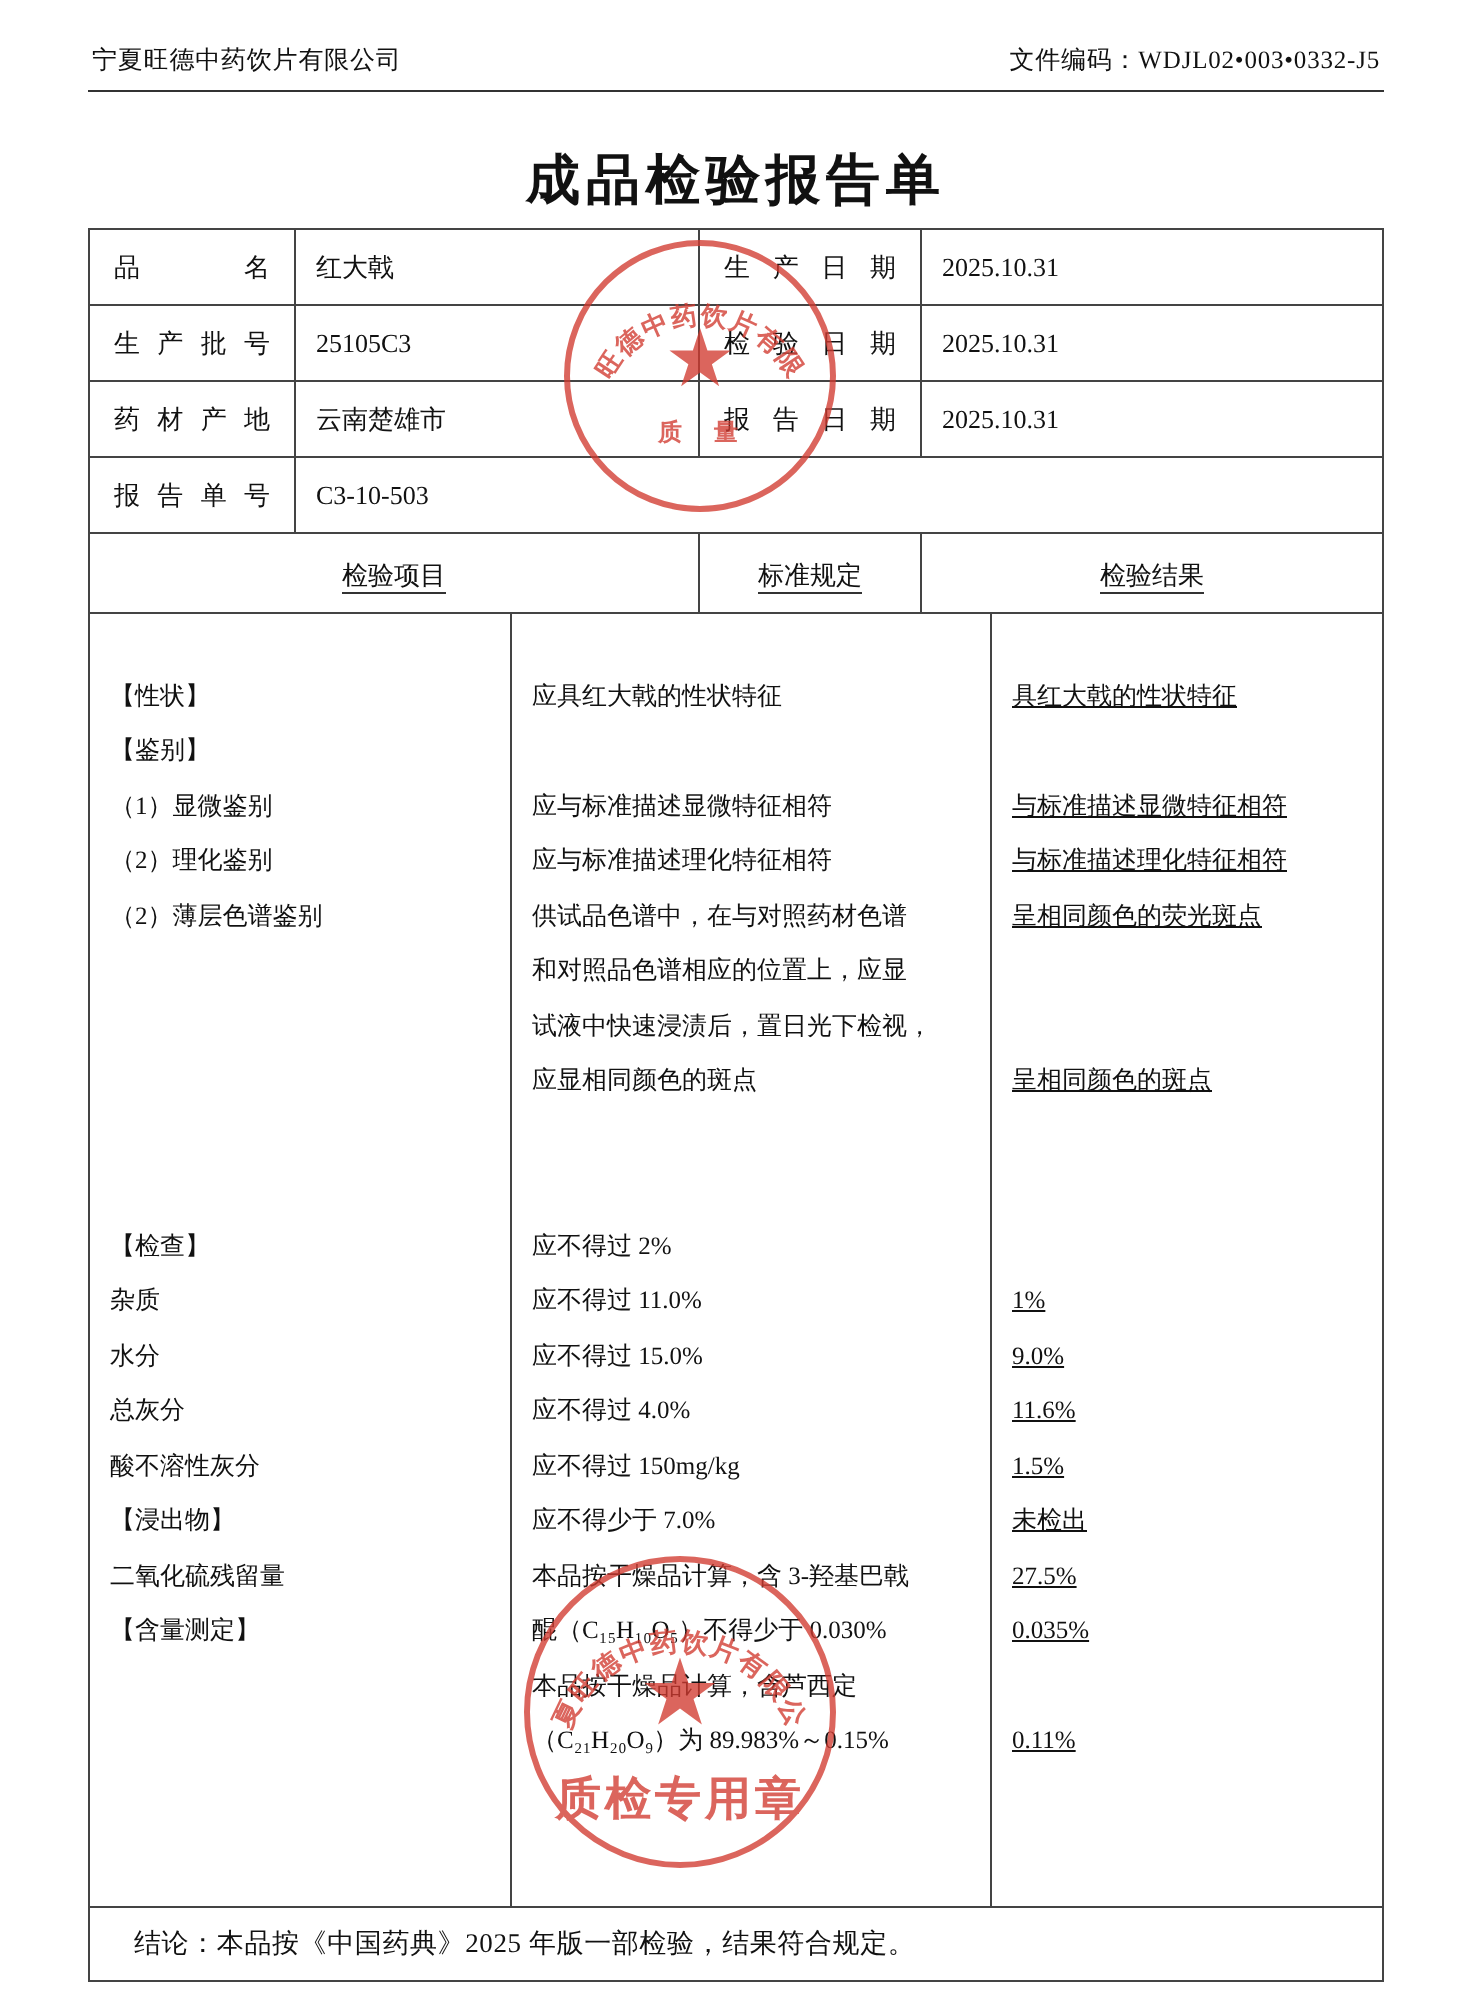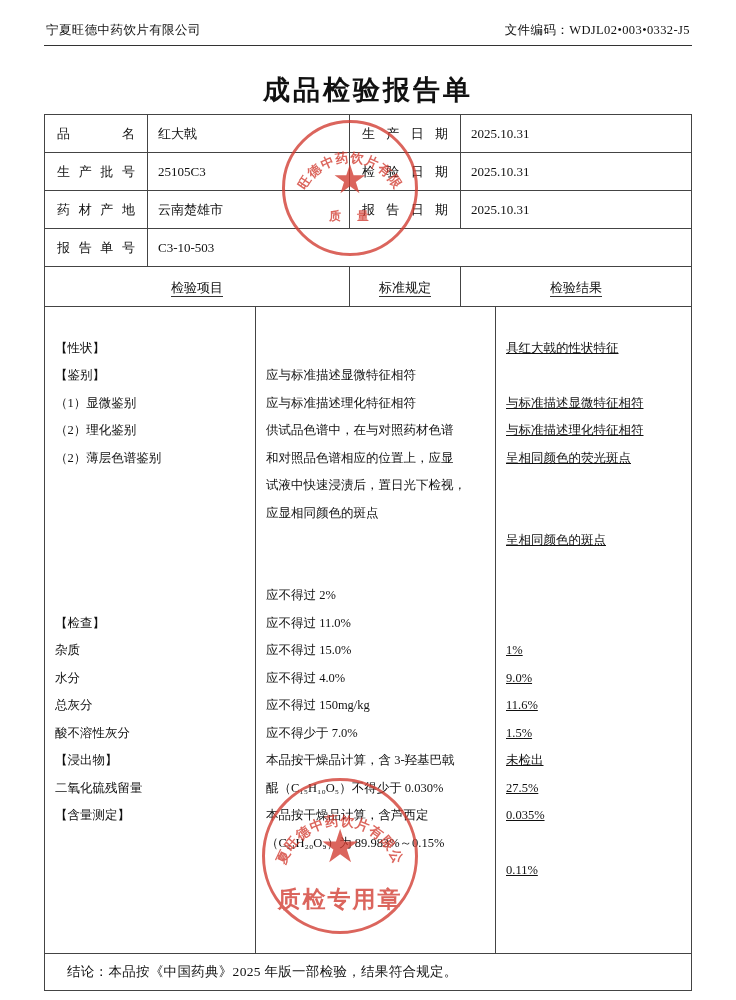--- a/index.html
+++ b/index.html
@@ -223,20 +223,21 @@
         <div class="row">二氧化硫残留量</div>
         <div class="row">【含量测定】</div>
         <div class="row"></div>
         <div class="row"></div>
         <div class="row"></div>
         <div class="row"></div>
         <div class="spacer"></div>
       </div>
       <div class="col col-b">
         <div class="row"></div>
+        <div class="row">应具红大戟的性状特征</div>
         <div class="row"></div>
         <div class="row">应与标准描述显微特征相符</div>
         <div class="row">应与标准描述理化特征相符</div>
         <div class="row">供试品色谱中，在与对照药材色谱</div>
         <div class="row">和对照品色谱相应的位置上，应显</div>
         <div class="row">试液中快速浸渍后，置日光下检视，</div>
         <div class="row">应显相同颜色的斑点</div>
         <div class="row"></div>
         <div class="row"></div>
         <div class="row">应不得过 2%</div>

